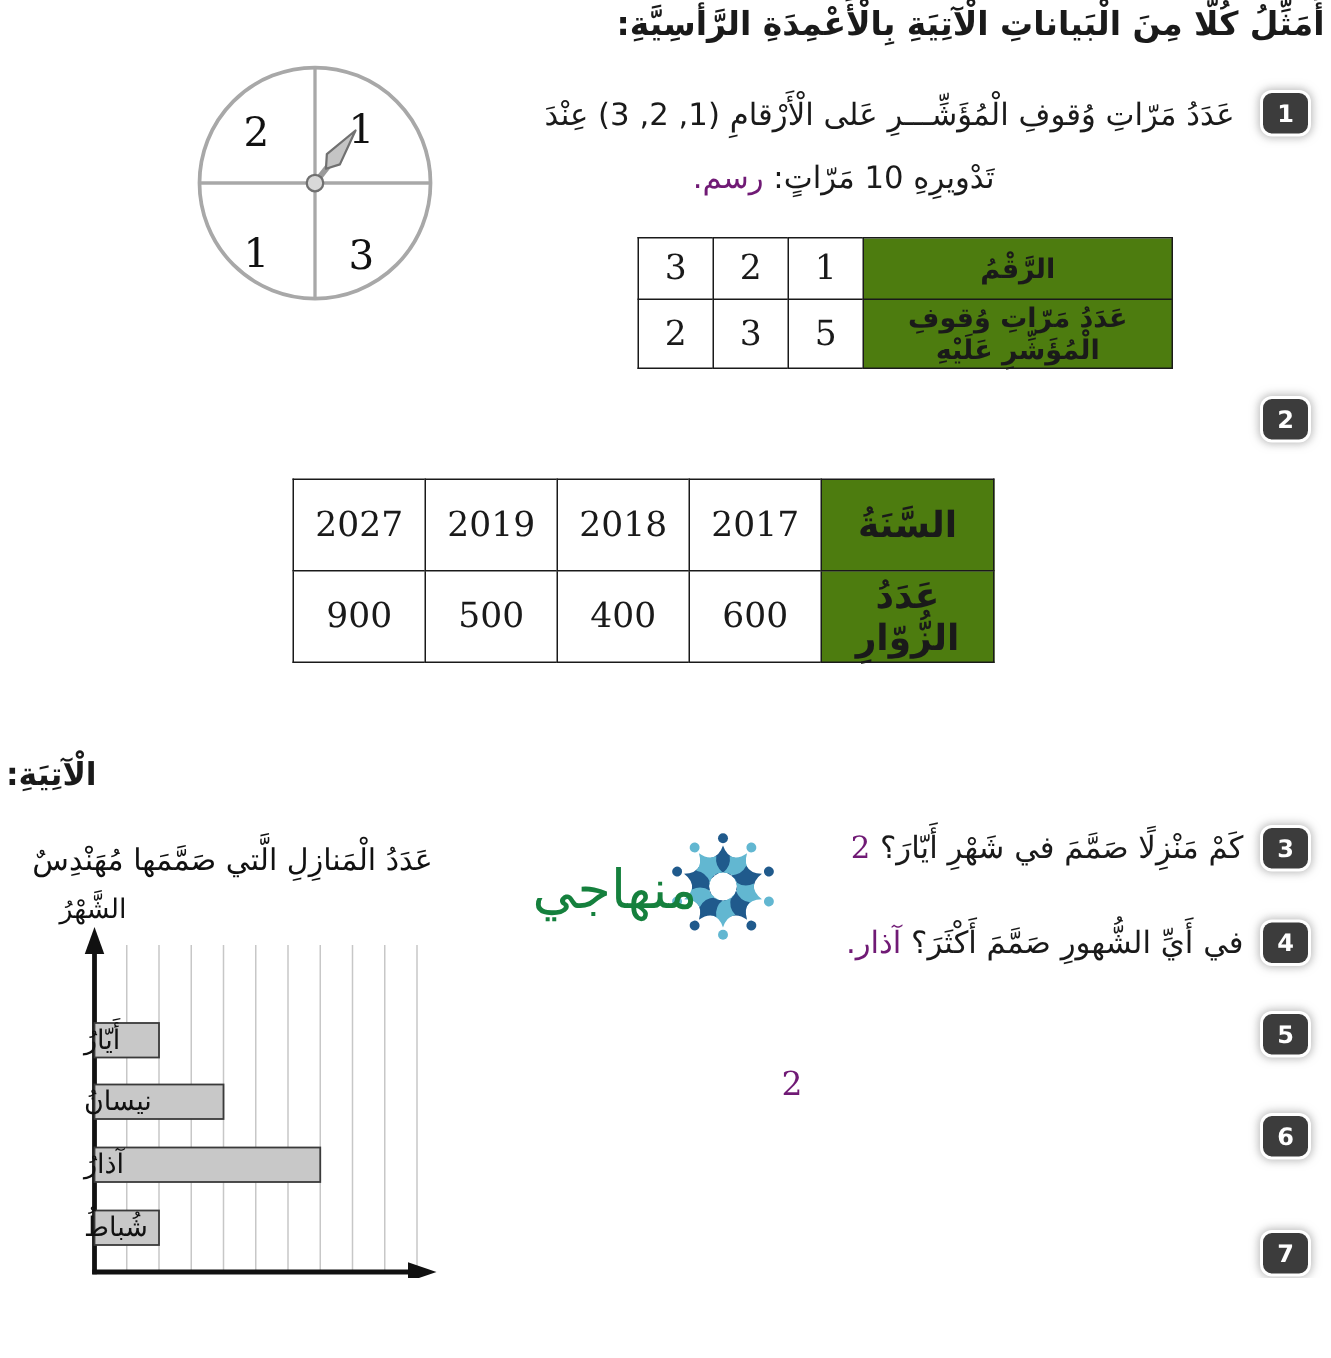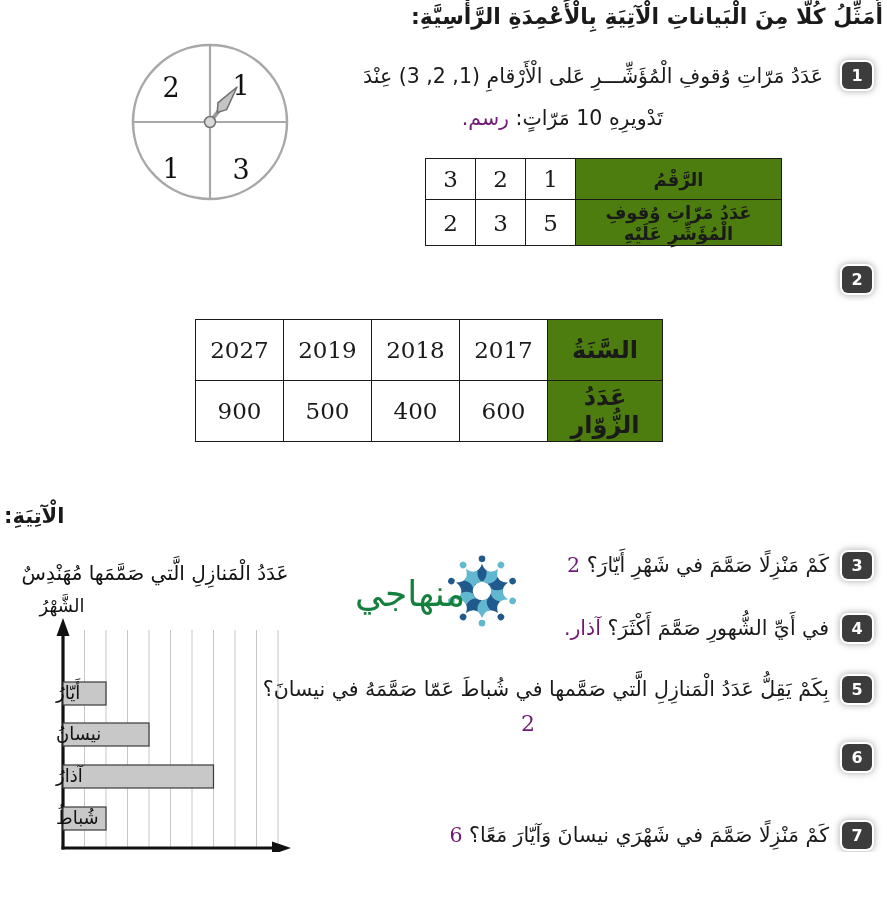--- a/index.html
+++ b/index.html
@@ -208,26 +208,24 @@
     <div class="qtext"><span>كَمْ مَنْزِلًا صَمَّمَ في شَهْرِ أَيّارَ؟</span> <span class="pink num-serif">2</span></div>
   </div>
 
   <div class="abs qrow q4">
     <div class="badge">4</div>
     <div class="qtext"><span>في أَيِّ الشُّهورِ صَمَّمَ أَكْثَرَ؟</span> <span class="pink">آذار.</span></div>
   </div>
 
   <div class="abs qrow q5">
     <div class="badge">5</div>
-    <div class="qtext"><span>بِكَمْ يَقِلُّ عَدَدُ الْمَنازِلِ الَّتي صَمَّمها في شُباطَ عَمّا صَمَّمَهُ في نيسانَ؟</span></div>
   </div>
   <div class="abs q5-answer pink num-serif">2</div>
 
   <div class="abs qrow q6">
     <div class="badge">6</div>
   </div>
 
   <div class="abs qrow q7">
     <div class="badge">7</div>
-    <div class="qtext"><span>كَمْ مَنْزِلًا صَمَّمَ في شَهْرَي نيسانَ وَآيّارَ مَعًا؟</span> <span class="pink num-serif">6</span></div>
   </div>
 
 </div>
 
 </body></html>

